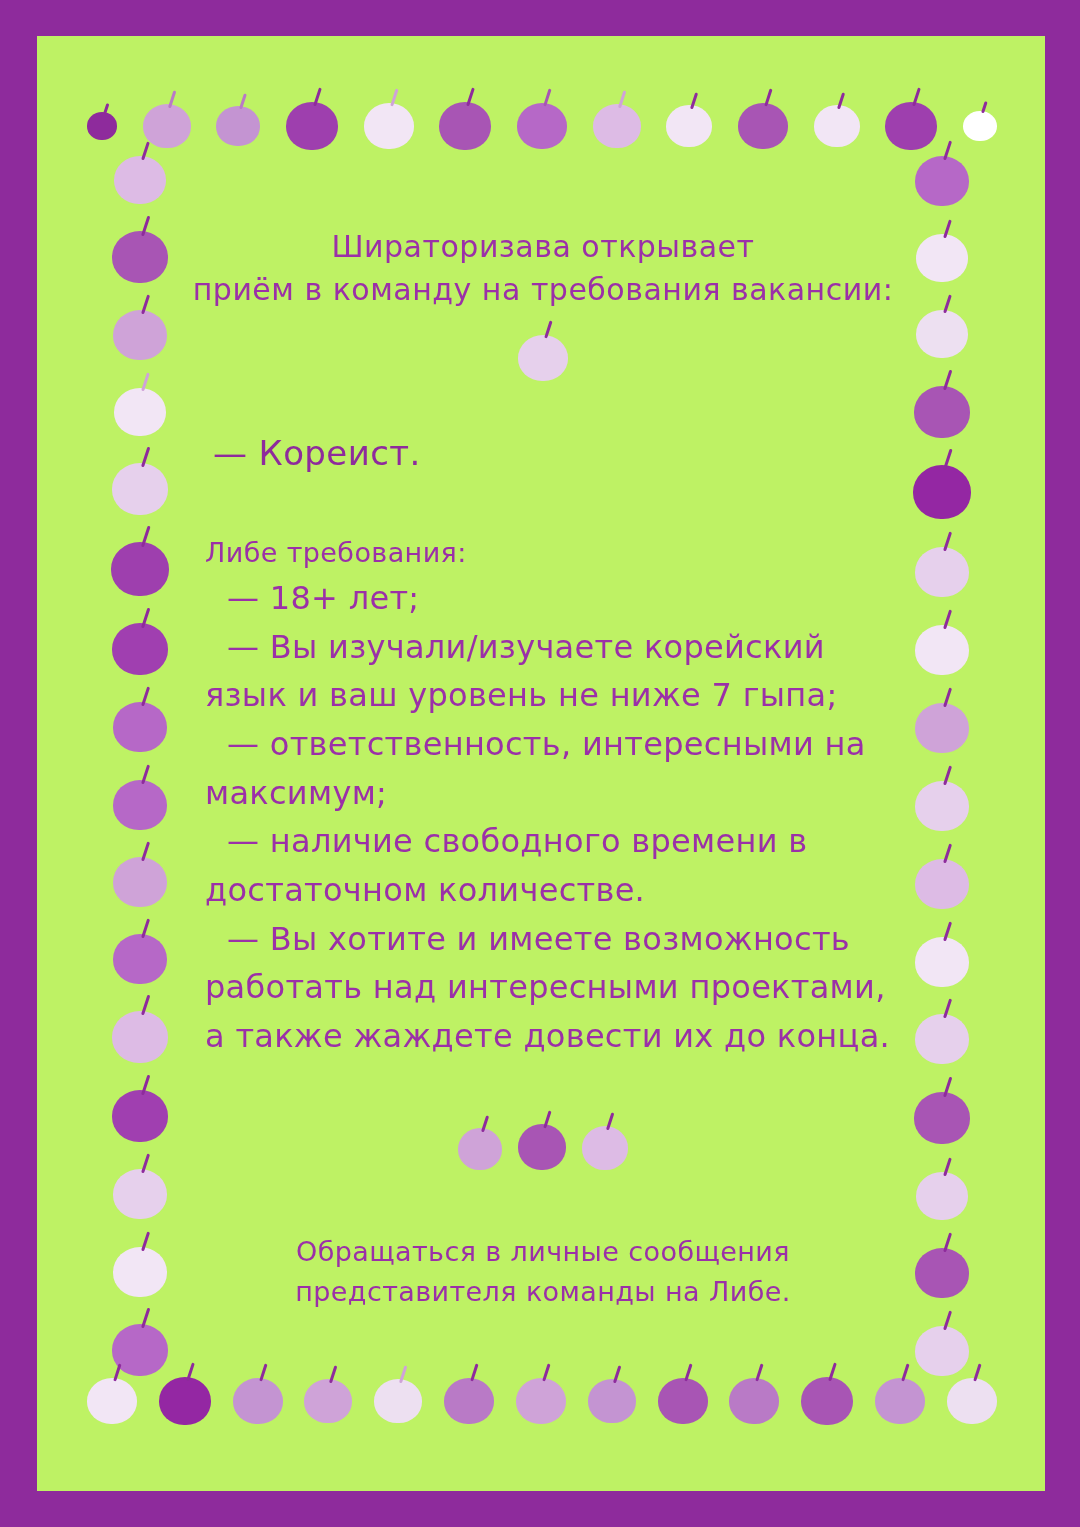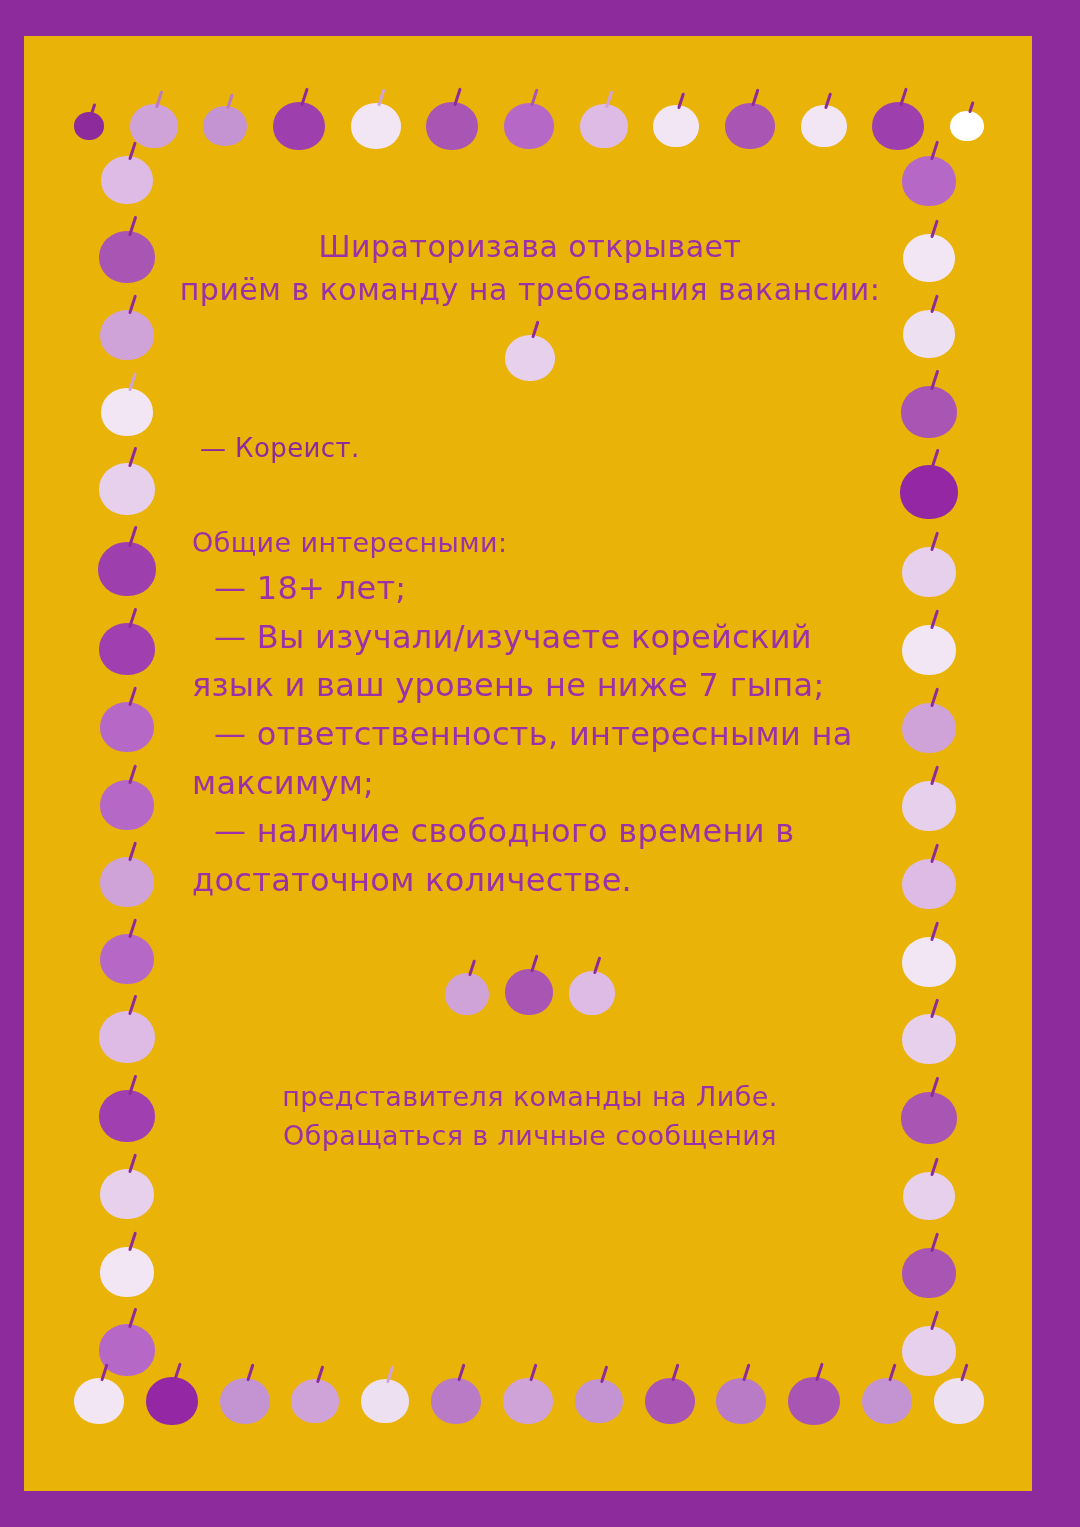--- a/index.html
+++ b/index.html
@@ -8,25 +8,25 @@
   }
   body {
     width: 1080px;
     height: 1527px;
     background: #8e2b9c;
     font-family: "DejaVu Sans", sans-serif;
     overflow: hidden;
   }
   .poster {
     position: absolute;
-    left: 24px;
+    left: 37px;
     top: 36px;
     width: 1008px;
     height: 1455px;
-    background: #eab308;
+    background: #bef264;
     box-sizing: border-box;
     overflow: hidden;
   }
   
   .border-row {
     position: absolute;
     display: flex;
     align-items: center;
     justify-content: space-between;
   }
@@ -77,21 +77,21 @@
     margin-bottom: 24px;
   }
   .title .ln { display: block; }
   .center-plum-wrap {
     display: flex;
     justify-content: center;
     margin: 12px 0 52px 0;
   }
   .vacancy {
     color: #8e2b9c;
-    font-size: 26px;
+    font-size: 34px;
     margin: 12px 0 64px 26px;
     letter-spacing: 0.4px;
   }
   .req-heading {
     color: #9b30a8;
     font-size: 27px;
     margin: 0 0 6px 18px;
     letter-spacing: 0.4px;
   }
   .req-list {
@@ -199,34 +199,35 @@
       <span class="ln">Шираторизава открывает</span>
       <span class="ln">приём в команду на требования вакансии:</span>
     </div>
 
     <div class="center-plum-wrap">
       <span class="plum" style="width:50px;height:46px;color:#8e2b9c;background:#e6d0ec;"></span>
     </div>
 
     <div class="vacancy">— Кореист.</div>
 
-    <div class="req-heading">Общие интересными:</div>
+    <div class="req-heading">Либе требования:</div>
 
     <div class="req-list">
       <span class="item">— 18+ лет;</span>
       <span class="item">— Вы изучали/изучаете корейский язык и ваш уровень не ниже 7 гыпа;</span>
       <span class="item">— ответственность, интересными на максимум;</span>
       <span class="item">— наличие свободного времени в достаточном количестве.</span>
+      <span class="item">— Вы хотите и имеете возможность работать над интересными проектами, а также жаждете довести их до конца.</span>
     </div>
 
     <div class="divider-plums">
       <span class="plum" style="width:44px;height:42px;color:#8e2b9c;background:#cfa3d8;"></span>
       <span class="plum" style="width:48px;height:46px;color:#8e2b9c;background:#a855b4;"></span>
       <span class="plum" style="width:46px;height:44px;color:#8e2b9c;background:#ddbbe5;"></span>
     </div>
 
     <div class="footer">
+      <span class="ln">Обращаться в личные сообщения</span>
       <span class="ln">представителя команды на Либе.</span>
-      <span class="ln">Обращаться в личные сообщения</span>
     </div>
 
   </div>
 </div>
 
 </body></html>

